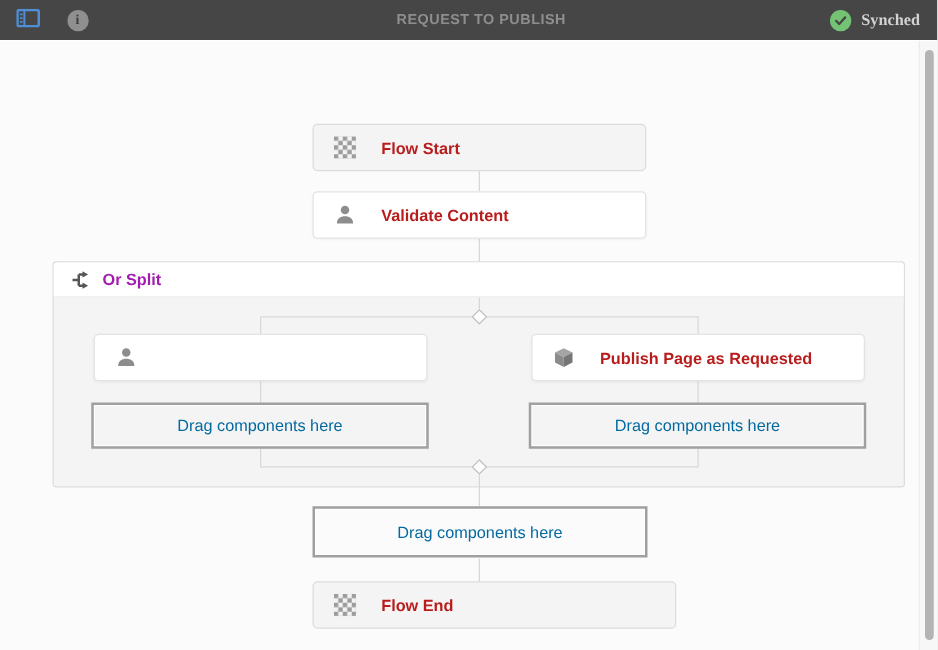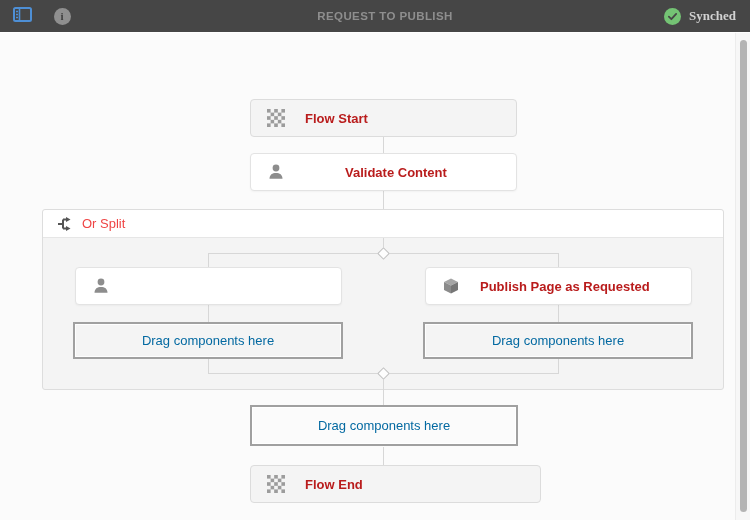--- a/index.html
+++ b/index.html
@@ -67,21 +67,21 @@
   
   .orsplit {
     position:absolute; left:42px; top:209px; width:682px; height:181px;
     background:#f4f4f4; border:1px solid #dddddd; border-radius:3px; z-index:0;
   }
   .orsplit-header {
     height:28px; background:#ffffff; border-bottom:1px solid #e6e6e6;
     border-radius:3px 3px 0 0;
     display:flex; align-items:center; padding-left:14px; cursor:pointer;
   }
-  .orsplit-header .nlabel { font-size:13px; font-weight:400; color:#ef4444; margin-left:9px; }
+  .orsplit-header .nlabel { font-size:13px; font-weight:700; color:#a21caf; margin-left:9px; }
 
   
   .dropzone {
     position:absolute; border:2px solid #a0a0a0;
     box-shadow:inset 0 0 0 1px rgba(255,255,255,.85);
     display:flex; align-items:center; justify-content:center;
     font-size:13px; color:#0369a1; cursor:pointer; z-index:2;
     background:transparent;
   }
 
@@ -145,21 +145,21 @@
       <span class="nicon">
         <svg width="18" height="18" viewBox="0 0 18 18">
             <rect width="18" height="18" fill="url(#chk)"></rect>
           </svg>
       </span>
       <span class="nlabel">Flow Start</span>
     </div>
 
     <div class="vline" style="left:383px; top:137px; height:16px;"></div>
 
-    <div class="node node-white" style="left:250px; top:153px; width:267px;gap:40px;">
+    <div class="node node-white" style="left:250px; top:153px; width:267px;">
       <span class="nicon">
         <svg width="18" height="18" viewBox="0 0 18 18">
             <use href="#user-glyph"></use>
           </svg>
       </span>
       <span class="nlabel">Validate Content</span>
     </div>
 
     <div class="vline" style="left:383px; top:191px; height:18px;"></div>
 

